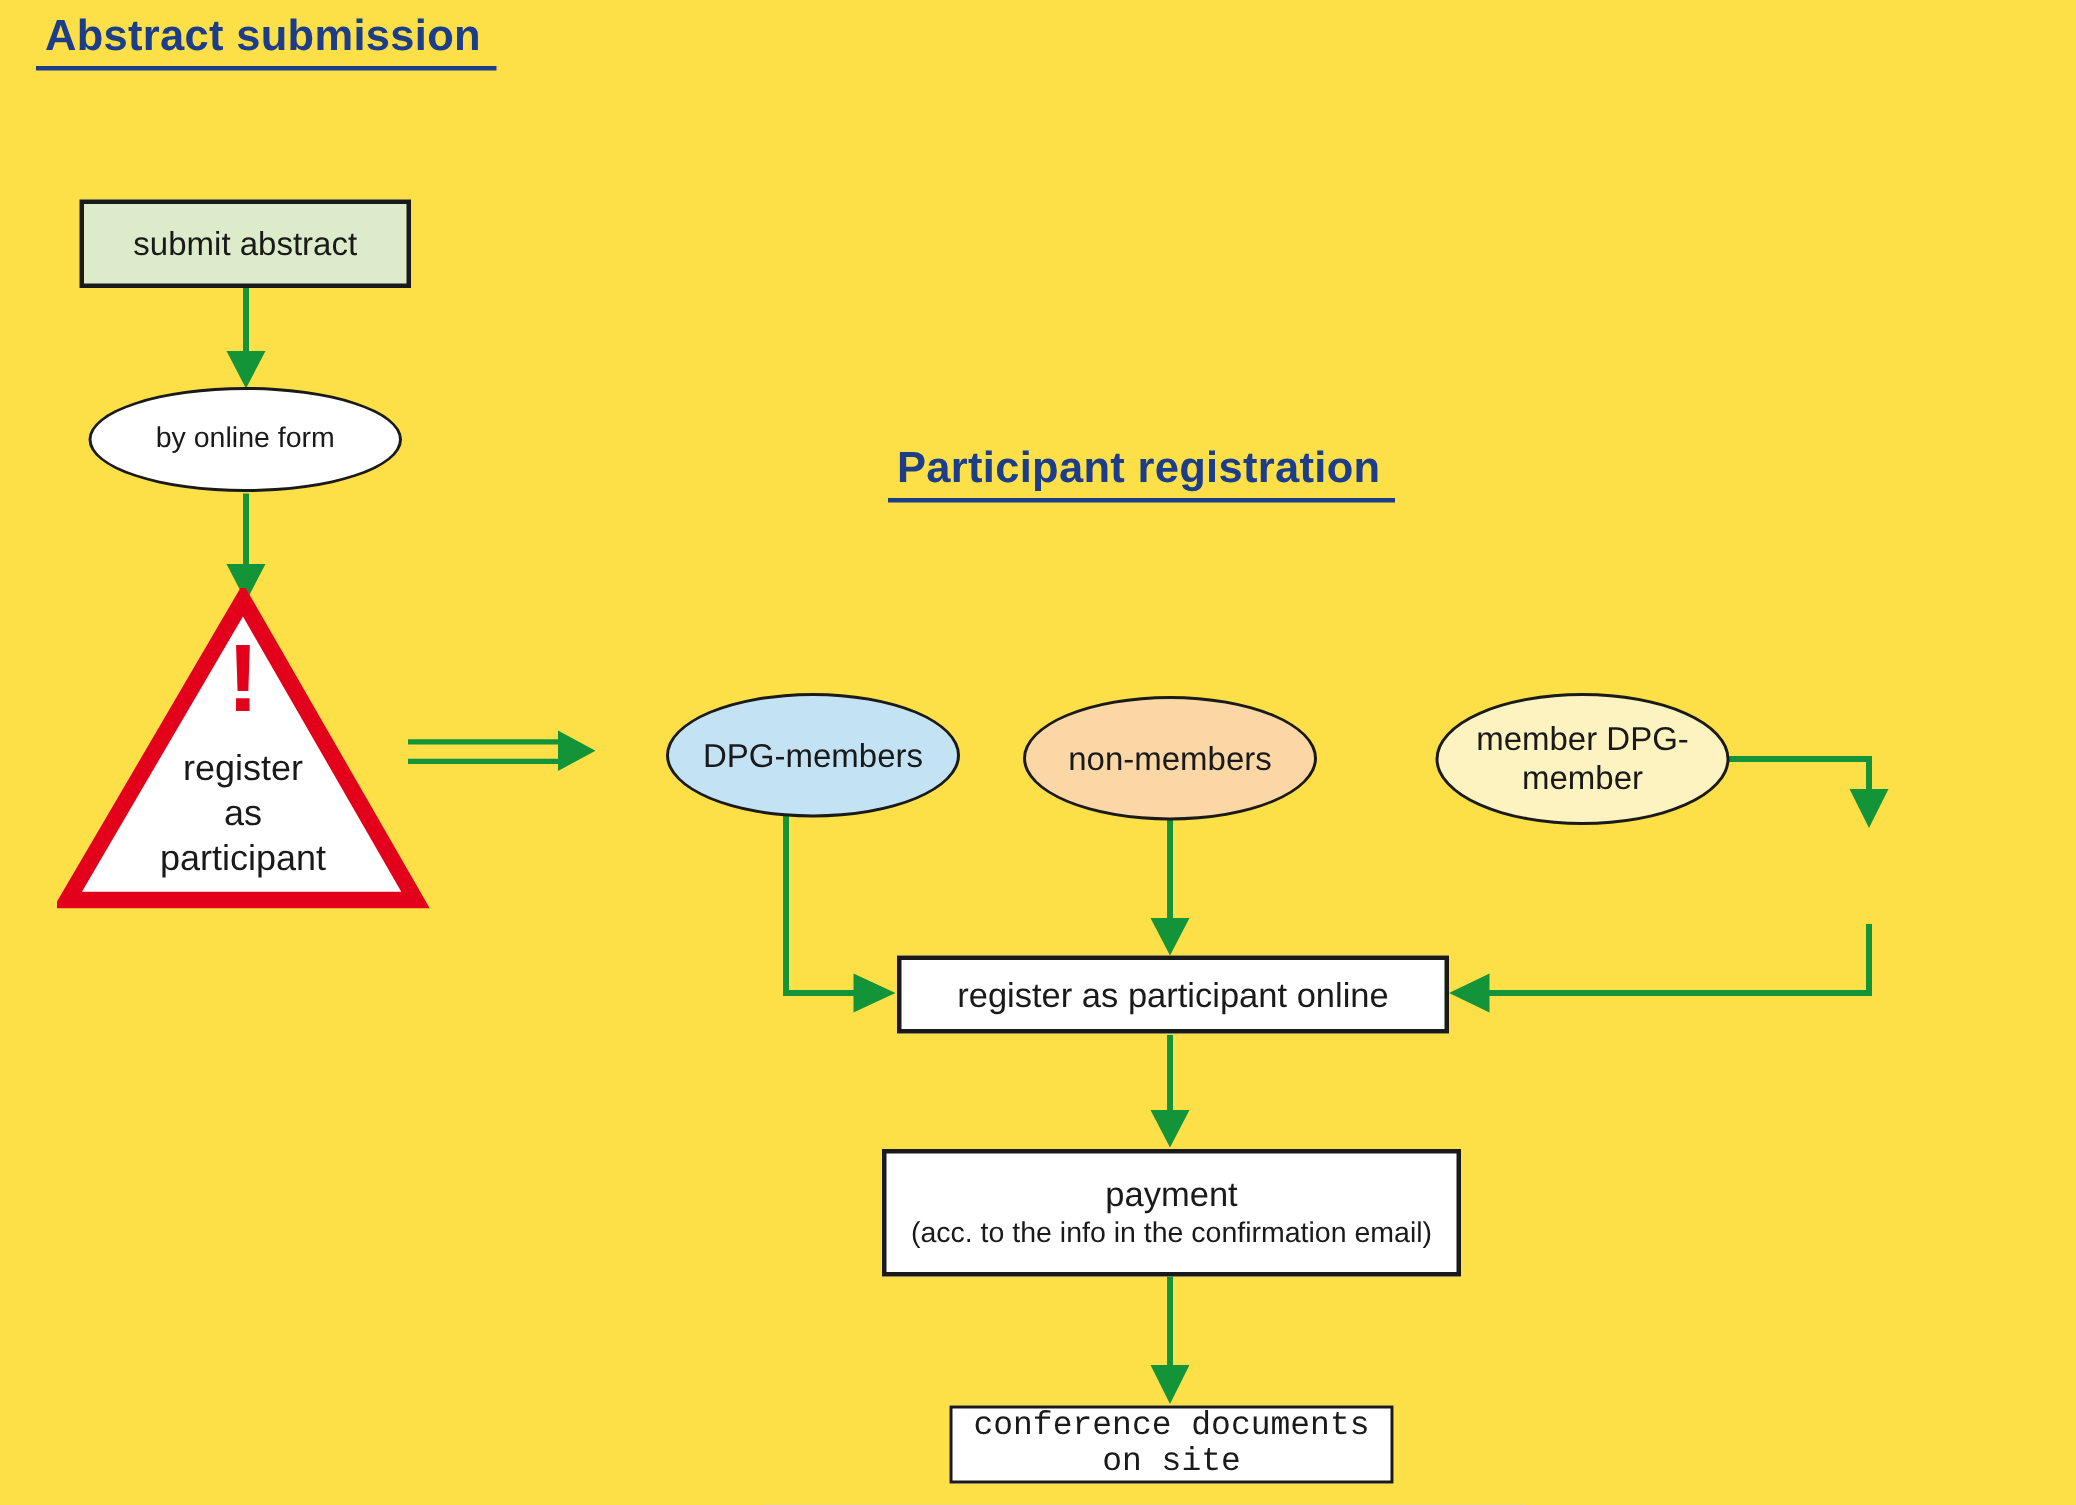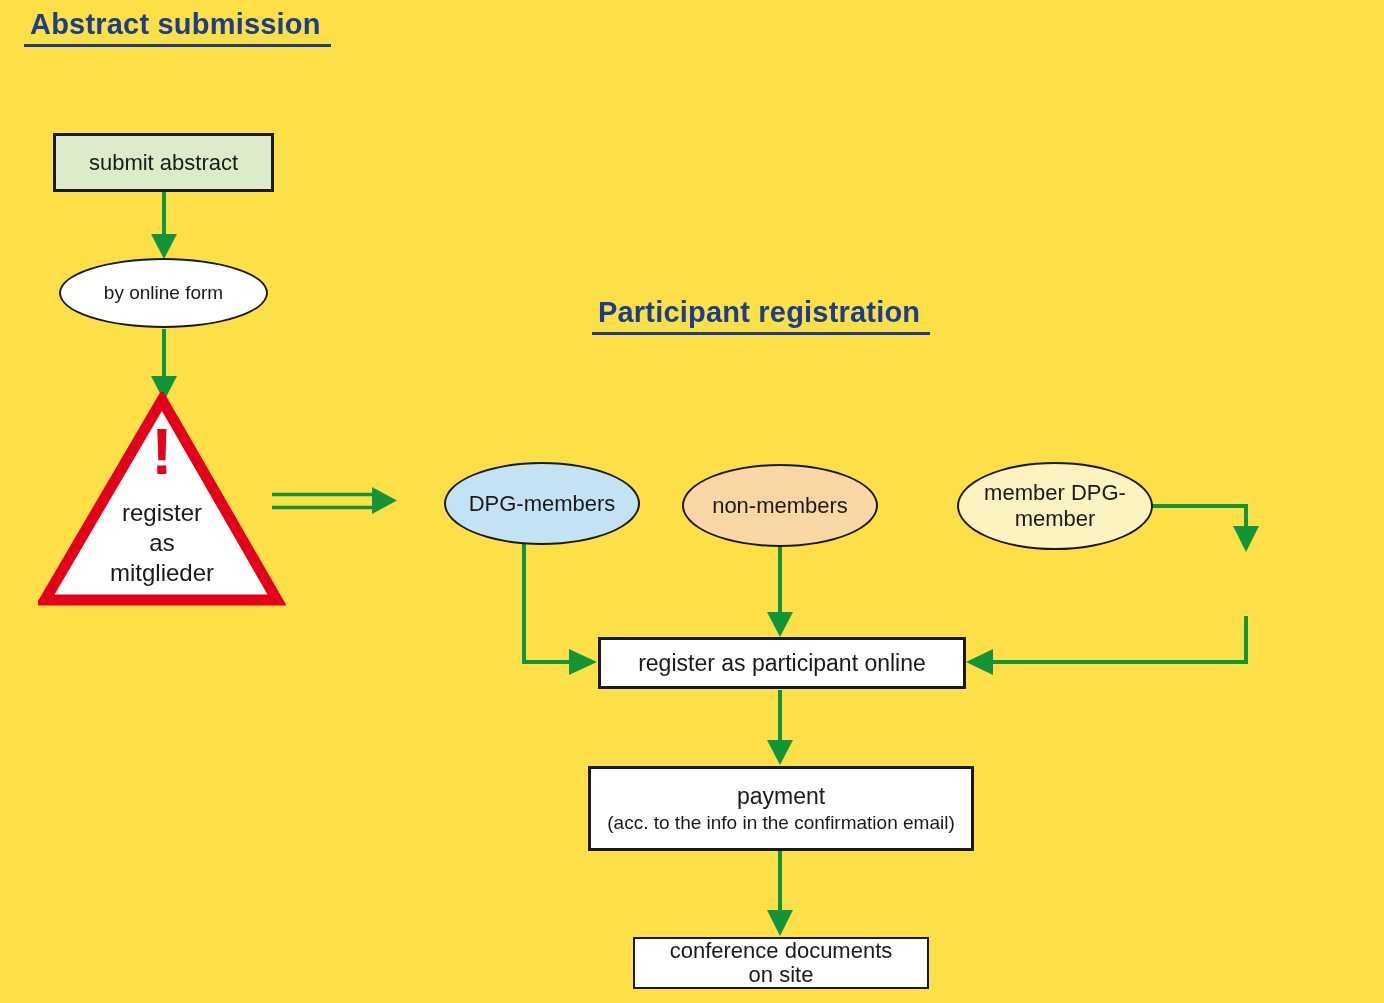--- a/index.html
+++ b/index.html
@@ -112,20 +112,21 @@
   .payment-box{
     left:588px;top:766px;width:386px;height:85px;
   }
   .payment-box .l1{font-size:23px;line-height:28px;}
   .payment-box .l2{font-size:19px;line-height:25px;}
   .conference-box{
     left:633px;top:937px;width:296px;height:52px;
     font-size:22px;
     line-height:24px;
     border-width:2.5px;
+    font-family:Liberation Mono, monospace;
   }
   .green-line{stroke:#149438;stroke-width:4;fill:none;}
   .green-line-thin{stroke:#149438;stroke-width:3.5;fill:none;}
   .green-head{fill:#149438;stroke:none;}
 </style>
 </head>
 <body>
 
 <div class="stage">
 
@@ -179,21 +180,21 @@
     <span>by online form</span>
   </div>
 
   <svg class="tri-svg" viewBox="0 0 248 216" xmlns="http://www.w3.org/2000/svg">
     <polygon points="124,8 7,208 239,208" fill="#ffffff" stroke="#e2001a" stroke-width="11" stroke-linejoin="miter" stroke-miterlimit="6"></polygon>
   </svg>
   <div class="excl">!</div>
   <div class="tri-text">
     <div>register</div>
     <div>as</div>
-    <div>mitglieder</div>
+    <div>participant</div>
   </div>
 
   <h1 class="title t-participant">Participant registration</h1>
 
   <div class="node ellipse dpg-ellipse">
     <span>DPG-members</span>
   </div>
 
   <div class="node ellipse nonm-ellipse">
     <span>non-members</span>

